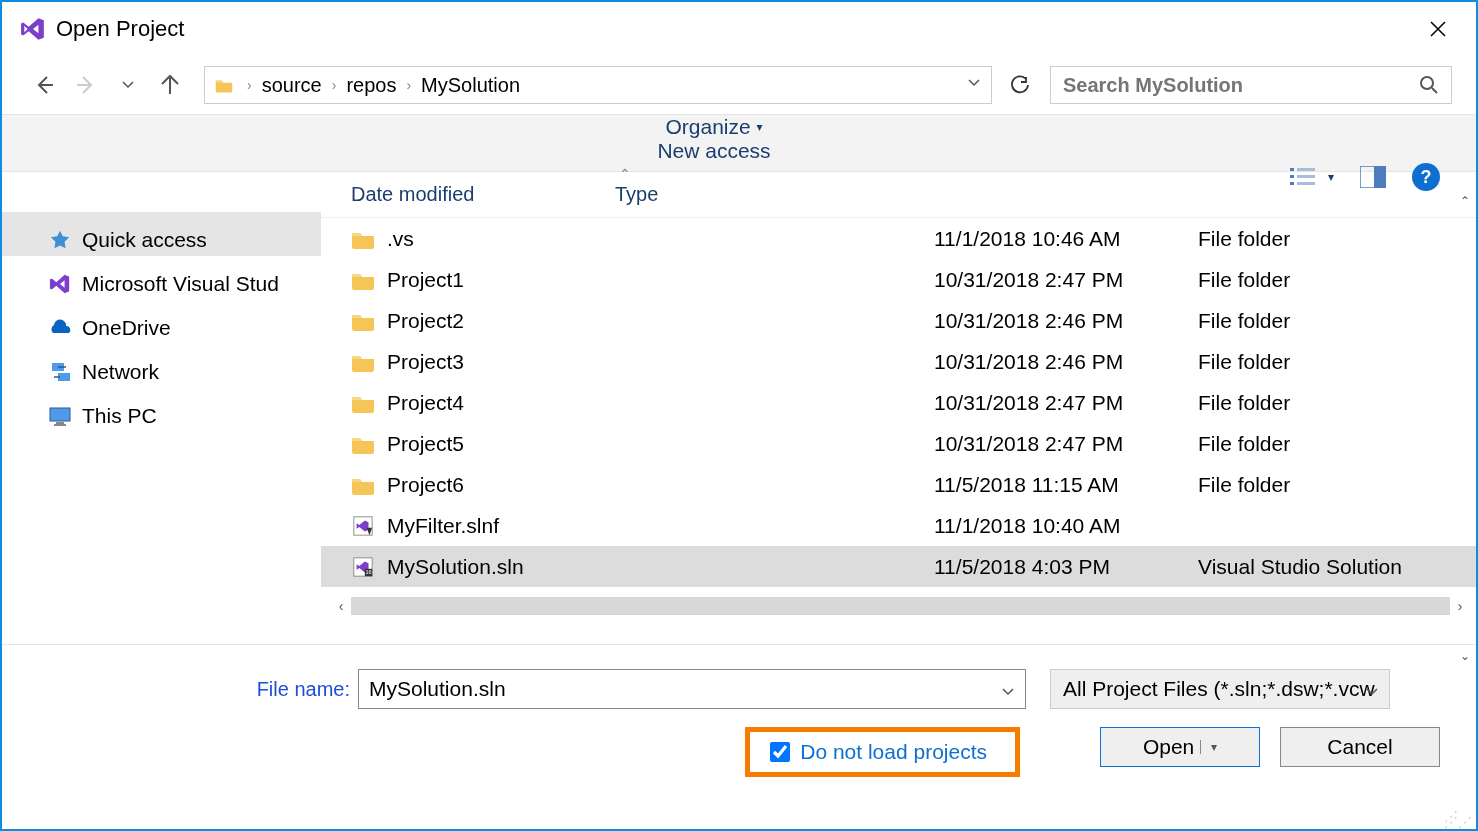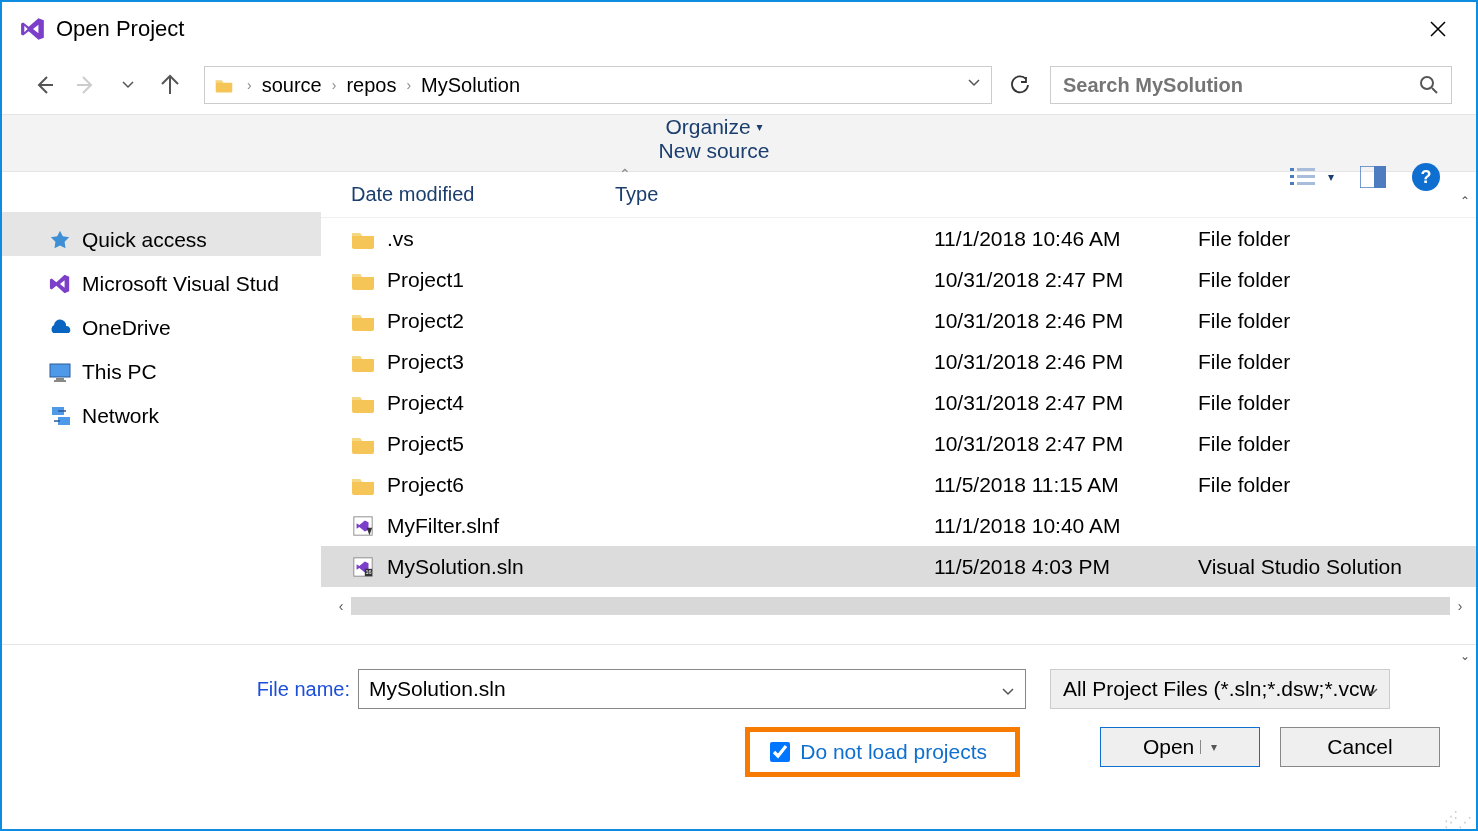--- a/index.html
+++ b/index.html
@@ -147,21 +147,21 @@
     <input placeholder="Search MySolution" style="">
     <svg class="search-icon" width="20" height="20" viewBox="0 0 20 20">
         <circle cx="8" cy="8" r="6" stroke="#555" stroke-width="2" fill="none"></circle>
         <path stroke="#555" stroke-width="2" d="M13 13l5 5"></path>
       </svg>
   </div>
 </div>
 
 <div class="toolbar">
   <div class="tb-btn"><span>Organize</span>&nbsp;<span style="color:#1b3e6f;font-size:12px">▾</span></div>
-  <div class="tb-btn">New source</div>
+  <div class="tb-btn">New access</div>
   <div class="right-tools">
     <div class="view-icon">
       <svg width="32" height="24" viewBox="0 0 32 24">
           <rect x="0" y="3" width="4" height="3" fill="#4e7cc0"></rect>
           <rect x="0" y="10" width="4" height="3" fill="#4e7cc0"></rect>
           <rect x="0" y="17" width="4" height="3" fill="#4e7cc0"></rect>
           <rect x="7" y="3" width="18" height="3" fill="#a8bdd9"></rect>
           <rect x="7" y="10" width="18" height="3" fill="#a8bdd9"></rect>
           <rect x="7" y="17" width="18" height="3" fill="#a8bdd9"></rect>
         </svg>
@@ -194,33 +194,33 @@
       <span>Microsoft Visual Stud</span>
     </div>
     <div class="side-item">
       <svg class="side-icon" viewBox="0 0 24 18">
           <path fill="#0a64c2" d="M6 6a6 6 0 0 1 12 1 4 4 0 0 1 3 7H5a5 5 0 0 1 1-8z"></path>
         </svg>
       <span>OneDrive</span>
     </div>
     <div class="side-item">
       <svg class="side-icon" viewBox="0 0 24 20">
+          <rect x="4" y="1" width="12" height="8" fill="#4e9ae8"></rect>
+          <rect x="10" y="11" width="12" height="8" fill="#4e9ae8"></rect>
+          <path stroke="#2a5a9a" stroke-width="1.5" fill="none" d="M10 5h8m-6 10h-6"></path>
+        </svg>
+      <span>Network</span>
+    </div>
+    <div class="side-item">
+      <svg class="side-icon" viewBox="0 0 24 20">
           <rect x="2" y="2" width="20" height="13" fill="#4e9ae8" stroke="#2a5a9a"></rect>
           <rect x="8" y="16" width="8" height="2" fill="#888"></rect>
           <rect x="6" y="18" width="12" height="2" fill="#888"></rect>
         </svg>
       <span>This PC</span>
-    </div>
-    <div class="side-item">
-      <svg class="side-icon" viewBox="0 0 24 20">
-          <rect x="4" y="1" width="12" height="8" fill="#4e9ae8"></rect>
-          <rect x="10" y="11" width="12" height="8" fill="#4e9ae8"></rect>
-          <path stroke="#2a5a9a" stroke-width="1.5" fill="none" d="M10 5h8m-6 10h-6"></path>
-        </svg>
-      <span>Network</span>
     </div>
   </div>
 
   <div class="file-list">
     <span class="sort-marker">⌃</span>
     <div class="col-headers">
       <div class="col-date">Date modified</div>
       <div class="col-type">Type</div>
     </div>
     <div id="file-rows">

